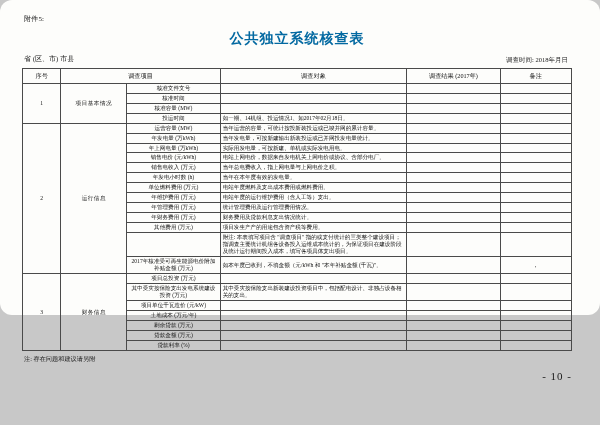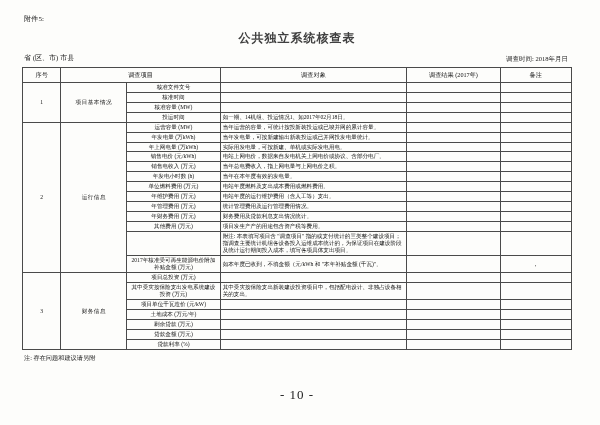--- a/index.html
+++ b/index.html
@@ -9,37 +9,38 @@
   }
   body {
     width: 600px;
     height: 425px;
     overflow: hidden;
     font-family: "Liberation Serif", serif;
   }
   .page {
     position: relative;
     width: 600px;
-    height: 425px;
+    height: 315px;
     background: #fdfdfb;
     box-sizing: border-box;
     padding: 14px 28px 10px 22px;
+    border-radius: 12px;
   }
   .attach-label {
     font-size: 7px;
     color: #1a1a1a;
     margin: 0 0 6px 2px;
     letter-spacing: 0.2px;
   }
   .doc-title {
     text-align: center;
-    font-size: 12px;
+    font-size: 14px;
     font-weight: bold;
     letter-spacing: 1px;
-    color: #404040;
+    color: #0369a1;
     margin: 2px 0 6px 0;
     font-family: "Liberation Serif", serif;
   }
   .meta-block {
     font-size: 7px;
     color: #1a1a1a;
     line-height: 1.55;
     margin-left: 2px;
     position: relative;
   }
@@ -100,24 +101,24 @@
     font-size: 7px;
   }
   td.tall { height: 11px; }
   .note {
     font-size: 6.2px;
     color: #1a1a1a;
     margin-top: 4px;
     margin-left: 2px;
   }
   .page-num {
-    text-align: center;
-    font-size: 13px;
-    color: #1a1a1a;
-    margin-top: 24px;
+    text-align: right;
+    font-size: 11px;
+    color: #1a1a1a;
+    margin-top: 6px;
     letter-spacing: 1px;
   }
 </style>
 </head>
 <body>
 
 <div class="page">
 
   <div class="attach-label">附件5:</div>
 

